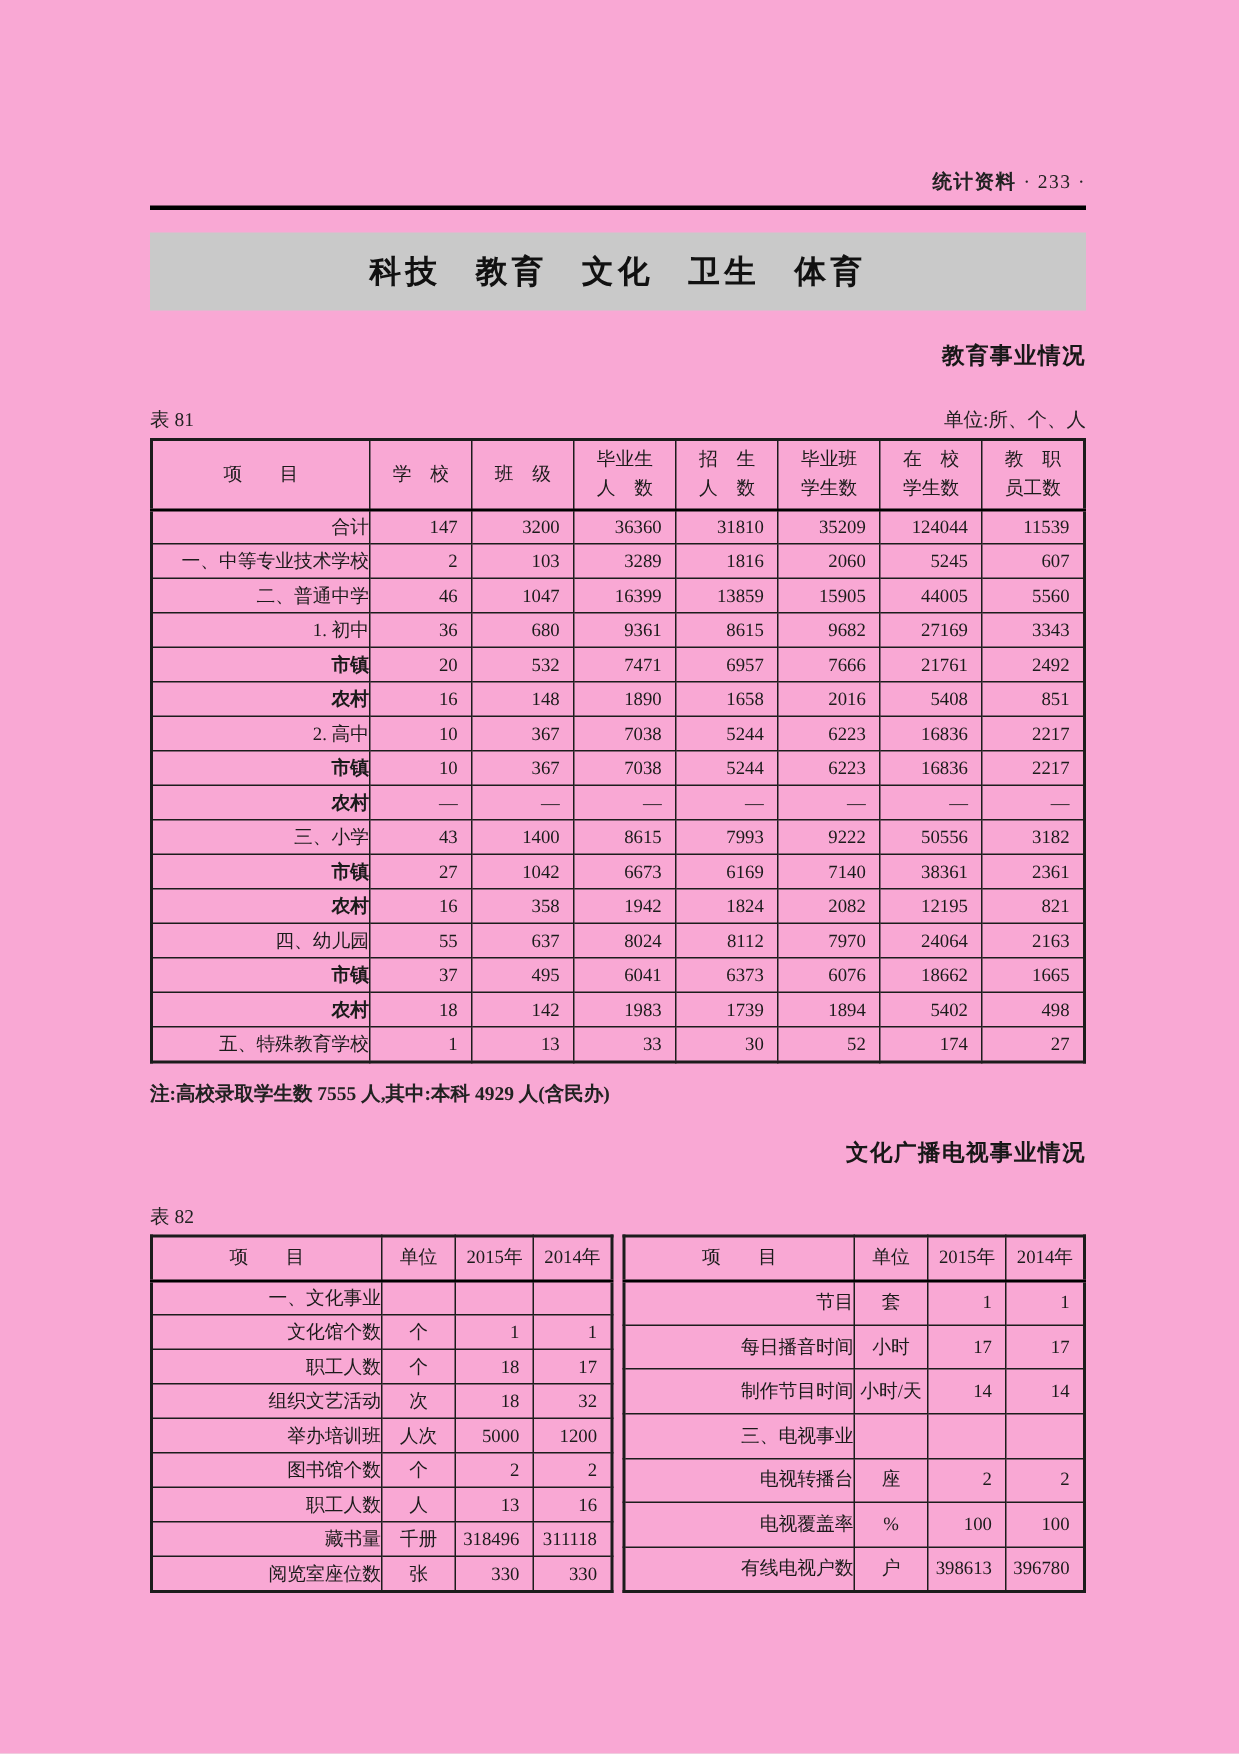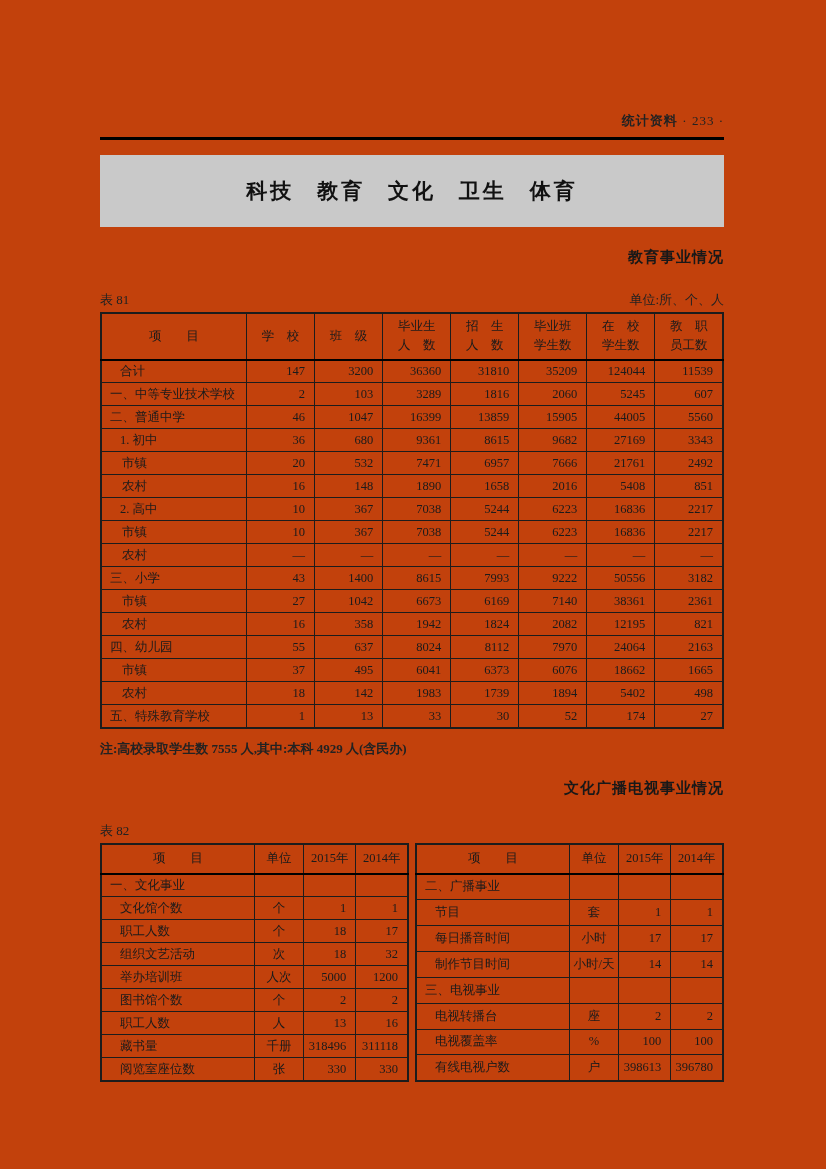--- a/index.html
+++ b/index.html
@@ -1,33 +1,33 @@
 <!DOCTYPE html>
 <html><head>
 <meta charset="utf-8">
 <style>
   * { margin:0; padding:0; box-sizing:border-box; }
   html,body { background:#e8e8e8; }
   .page {
-    width:826px; height:1169px; background:#c2410c; position:relative;
+    width:826px; height:1169px; background:#f9a8d4; position:relative;
     font-family:"Liberation Serif","DejaVu Serif",serif; color:#1b1b1b;
     margin:0 auto; overflow:hidden;
   }
   .content { position:absolute; left:100px; top:0; width:624px; }
 
   .running-head {
     padding-top:112px; text-align:right;
     font-family:"Liberation Sans","DejaVu Sans",sans-serif;
     font-weight:bold; font-size:13px; letter-spacing:1px; color:#222;
   }
   .running-head .pageno { font-family:"Liberation Serif",serif; font-weight:normal; }
   .head-rule { margin-top:7px; height:3px; background:#000; }
 
   .banner {
-    margin-top:15px; height:72px; background:#c9c9c9;
+    margin-top:15px; height:52px; background:#c9c9c9;
     display:flex; align-items:center; justify-content:center;
     font-family:"Liberation Sans","DejaVu Sans",sans-serif;
     font-weight:bold; font-size:21px; color:#111; letter-spacing:3px; word-spacing:14px;
   }
 
   .table-title {
     margin-top:21px; text-align:right;
     font-family:"Liberation Sans","DejaVu Sans",sans-serif;
     font-weight:bold; font-size:15px; color:#181818; letter-spacing:1px;
   }
@@ -40,24 +40,24 @@
   table, th, td { border:1px solid #1c1c1c; }
   table { border-width:2px; }
   thead tr { border-bottom:2px solid #000;border-radius:10px; }
   th {
     font-weight:normal; font-size:12.5px; text-align:center;
     vertical-align:middle; padding:3px 2px; line-height:1.55; color:#1b1b1b;
   }
   #t81 thead th { height:45px; }
   #t82l thead th, #t82r thead th { height:30px; }
   td { height:23px; font-size:12.5px; vertical-align:middle; color:#1b1b1b; }
-  td.lab { text-align:left; white-space:nowrap; overflow:hidden; }
+  td.lab { text-align:right; white-space:nowrap; overflow:hidden; }
   td.ind0 { padding-left:8px; }
   td.ind1 { padding-left:18px; }
-  td.ind2 { padding-left:20px; }
+  td.ind2 { padding-left:20px;font-weight:bold; }
   td.val { text-align:right; padding-right:9px; font-variant-numeric:tabular-nums; }
   td.unit { text-align:center; padding:0 2px; }
 
   .note { margin-top:11px; font-size:13px; color:#222;font-weight:bold; }
 
   .split { margin-top:3px; display:flex; gap:6px; }
   .split table { width:calc(50% - 3px); margin-top:0; }
 </style>
 </head>
 <body>
@@ -394,26 +394,20 @@
               <th>
                 <div>2015年</div>
               </th>
               <th>
                 <div>2014年</div>
               </th>
             </tr>
           </thead>
           <tbody>
             <tr>
-              <td class="lab ind0">二、广播事业</td>
-              <td class="unit"></td>
-              <td class="val"></td>
-              <td class="val"></td>
-            </tr>
-            <tr>
               <td class="lab ind1">节目</td>
               <td class="unit">套</td>
               <td class="val">1</td>
               <td class="val">1</td>
             </tr>
             <tr>
               <td class="lab ind1">每日播音时间</td>
               <td class="unit">小时</td>
               <td class="val">17</td>
               <td class="val">17</td>

